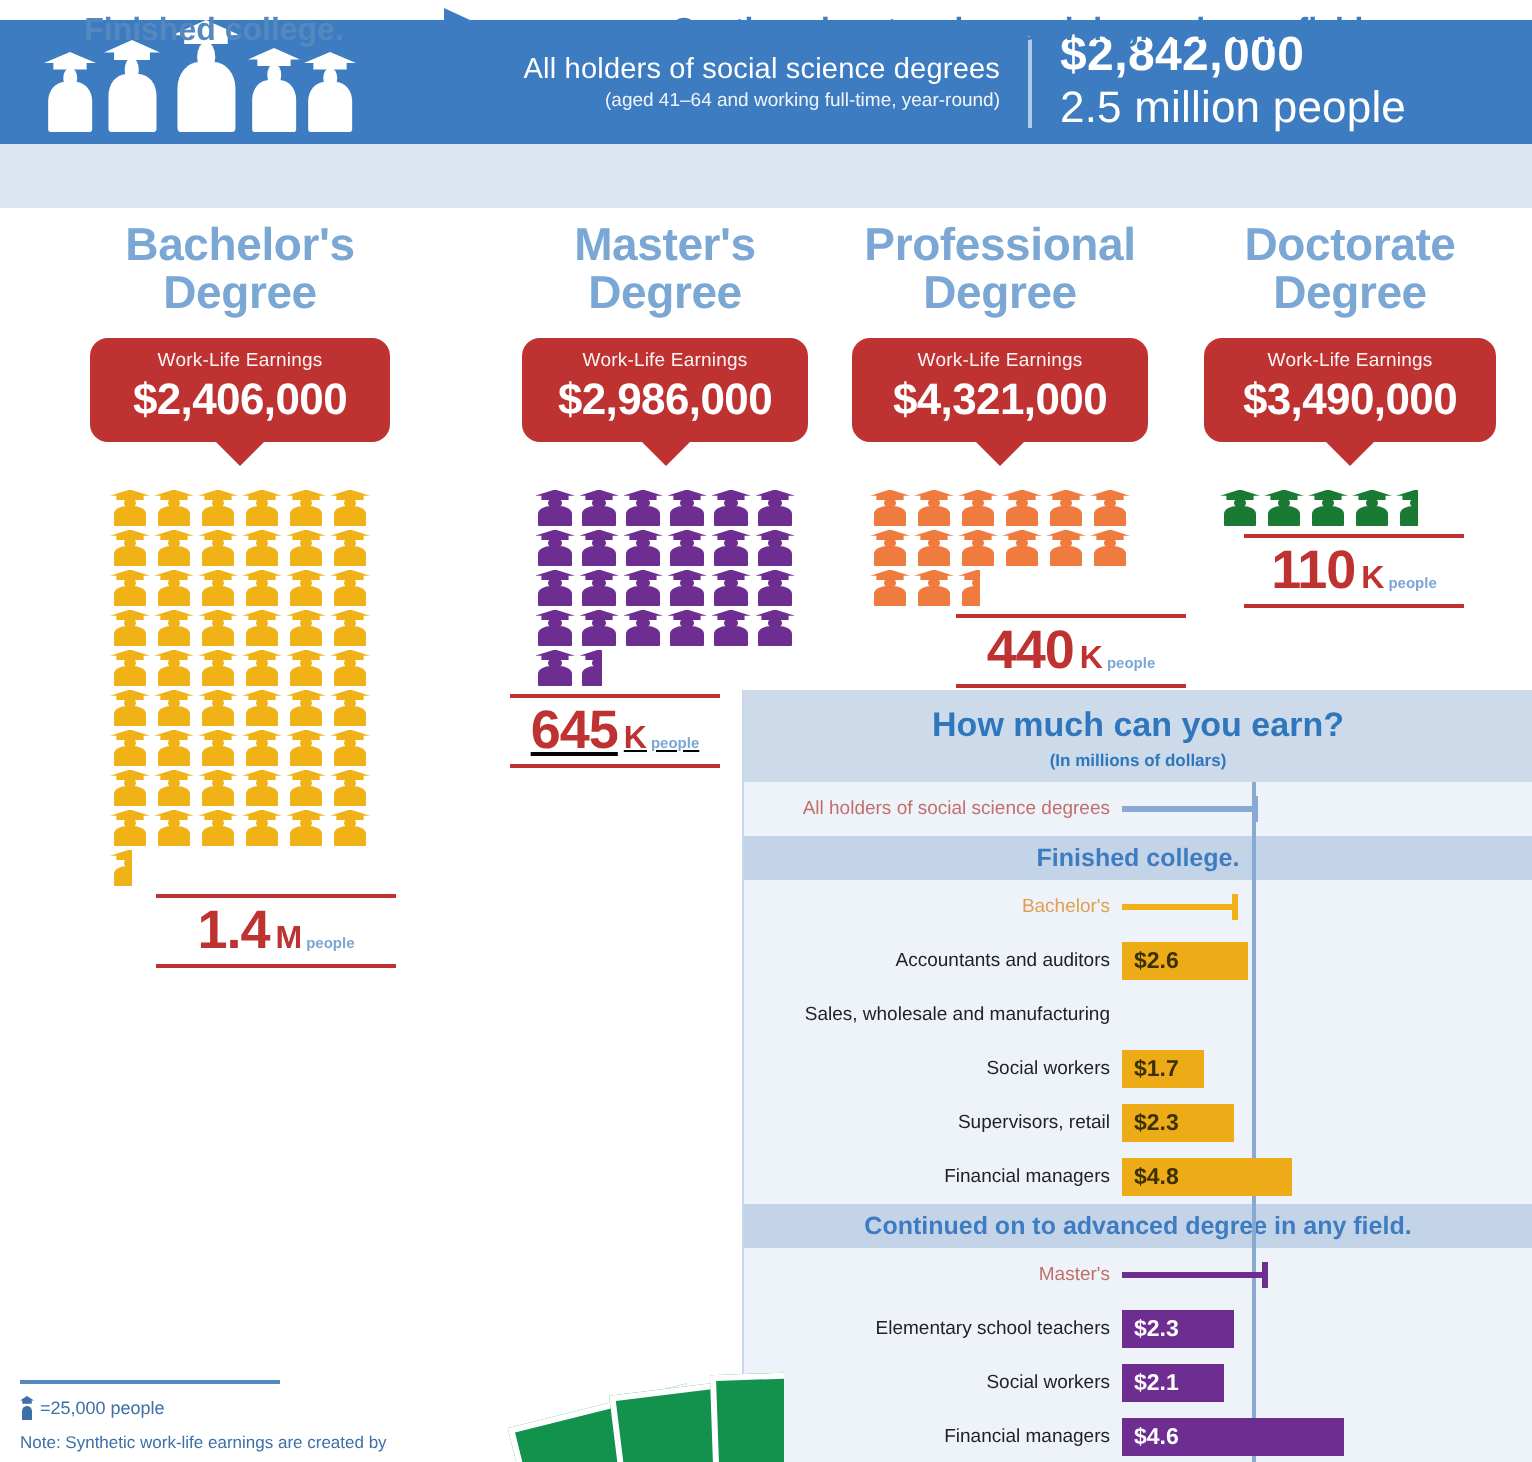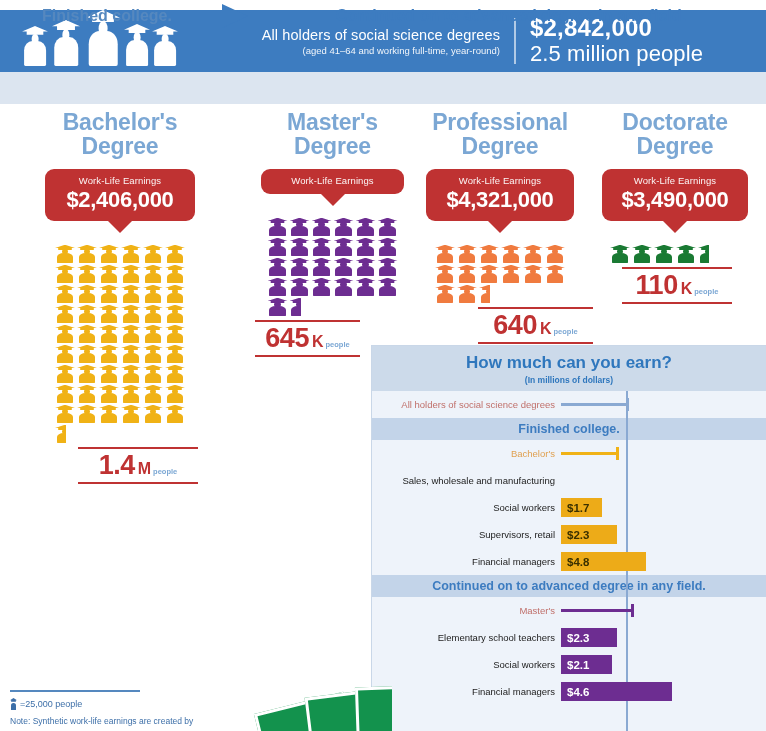--- a/index.html
+++ b/index.html
@@ -519,20 +519,21 @@
           <div class="count-rule"></div>
         </div>
       </div>
       <div class="col" style="left: 255px; width: 155px;">
         <div class="col-title">
           <div>Master's</div>
           <div>Degree</div>
         </div>
         <div class="badge" style="width: 143px;">
           <div class="wl">Work-Life Earnings</div>
+          <div class="amt">$2,986,000</div>
         </div>
         <div class="picto" style="width: 130px; margin-left: auto; margin-right: auto; gap: 2px;">
           <div class="pfig" style="width: 20px; height: 18px;">
             <div class="pcap" style="background:#6d2d91"></div>
             <div class="phead" style="background:#6d2d91"></div>
             <div class="pbody" style="background:#6d2d91"></div>
           </div>
           <div class="pfig" style="width: 20px; height: 18px;">
             <div class="pcap" style="background:#6d2d91"></div>
             <div class="phead" style="background:#6d2d91"></div>
@@ -654,21 +655,21 @@
             <div class="pbody" style="background:#6d2d91"></div>
           </div>
           <div class="pfig half" style="width: 11px; height: 18px;">
             <div style="position: relative; width: 20px; height: 18px;">
               <div class="pcap" style="background:#6d2d91"></div>
               <div class="phead" style="background:#6d2d91"></div>
               <div class="pbody" style="background:#6d2d91"></div>
             </div>
           </div>
         </div>
-        <div class="count-wrap" style="width: 105px; margin-left: 0px;">
+        <div class="count-wrap" style="width: 105px; margin-left: 0px; text-decoration: underline;">
           <div class="count-rule"></div>
           <div class="count-line">
             <span class="count-num">645</span>
             <span class="count-unit">K</span>
             <span class="count-sub">people</span>
           </div>
           <div class="count-rule"></div>
         </div>
       </div>
       <div class="col" style="left: 420px; width: 160px;">
@@ -755,21 +756,21 @@
             <div style="position: relative; width: 20px; height: 18px;">
               <div class="pcap" style="background:#f07b3f"></div>
               <div class="phead" style="background:#f07b3f"></div>
               <div class="pbody" style="background:#f07b3f"></div>
             </div>
           </div>
         </div>
         <div class="count-wrap" style="width: 115px; margin-left: 58px;">
           <div class="count-rule"></div>
           <div class="count-line">
-            <span class="count-num">640</span>
+            <span class="count-num">440</span>
             <span class="count-unit">K</span>
             <span class="count-sub">people</span>
           </div>
           <div class="count-rule"></div>
         </div>
       </div>
       <div class="col" style="left: 600px; width: 150px;">
         <div class="col-title">
           <div>Doctorate</div>
           <div>Degree</div>
@@ -835,20 +836,28 @@
         </div>
         <div class="section-head">Finished college.</div>
         <div class="row marker">
           <div class="lab" style="color: rgb(224, 160, 80);">Bachelor's</div>
           <div class="barzone">
             <div class="mline" style="width: 58px; background: rgb(240, 178, 22);"></div>
             <div class="mcap" style="left: 55px; background: rgb(240, 178, 22);"></div>
           </div>
         </div>
         <div class="row">
+          <div class="lab" style="color: rgb(34, 34, 34);">Accountants and auditors</div>
+          <div class="barzone">
+            <div class="bar" style="width: 63px; background: rgb(237, 171, 24);">
+              <span class="v" style="color: rgb(58, 48, 0);">$2.6</span>
+            </div>
+          </div>
+        </div>
+        <div class="row">
           <div class="lab" style="color: rgb(34, 34, 34);">Sales, wholesale and manufacturing</div>
         </div>
         <div class="row">
           <div class="lab" style="color: rgb(34, 34, 34);">Social workers</div>
           <div class="barzone">
             <div class="bar" style="width: 41px; background: rgb(237, 171, 24);">
               <span class="v" style="color: rgb(58, 48, 0);">$1.7</span>
             </div>
           </div>
         </div>

